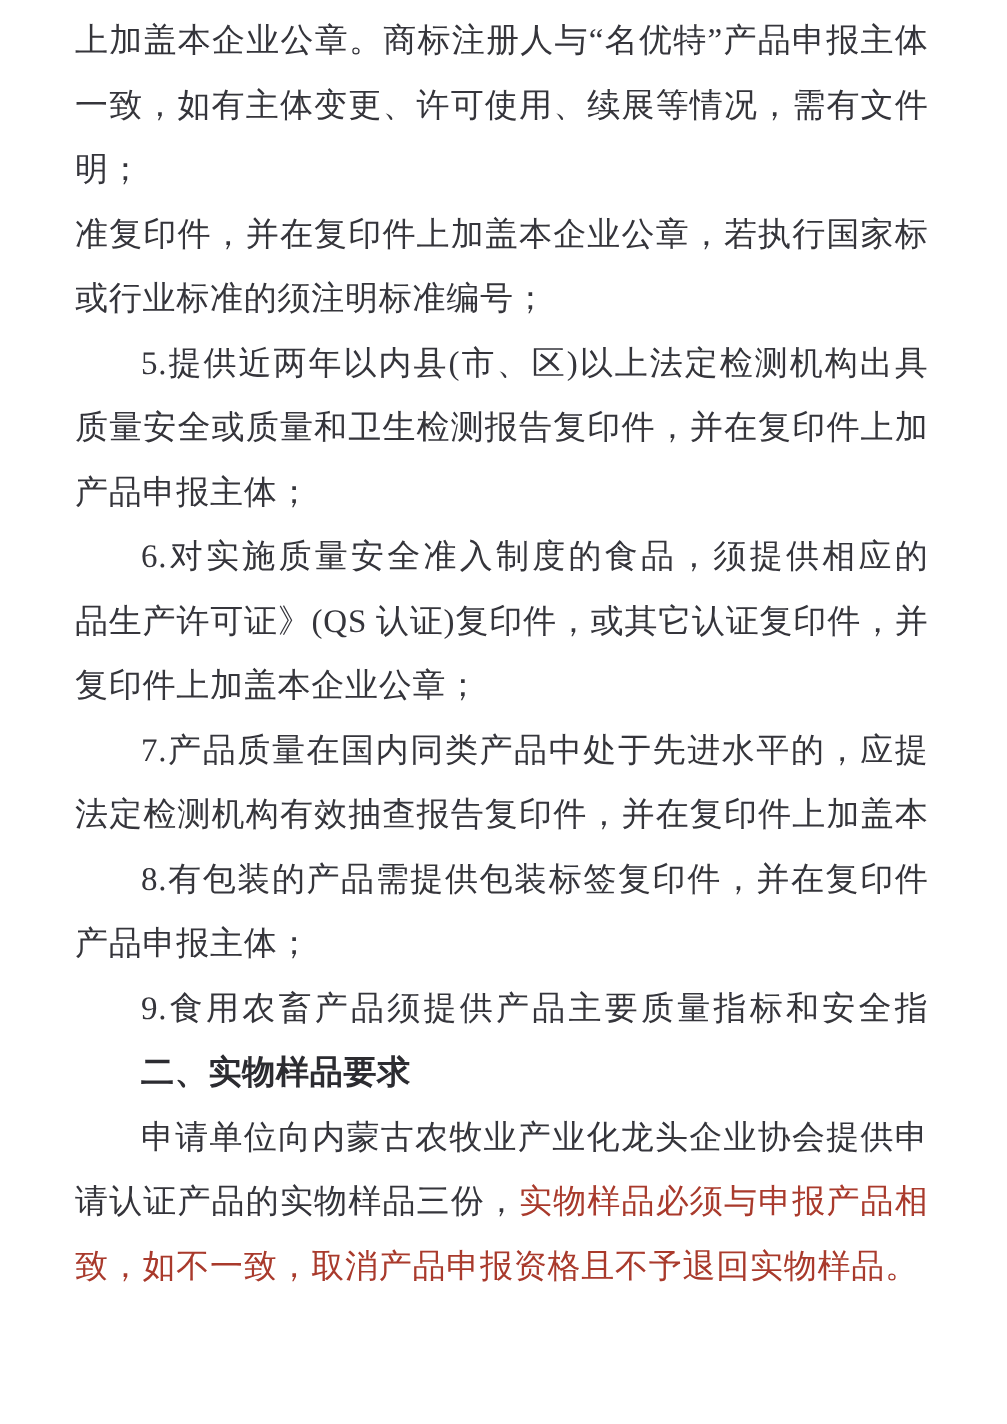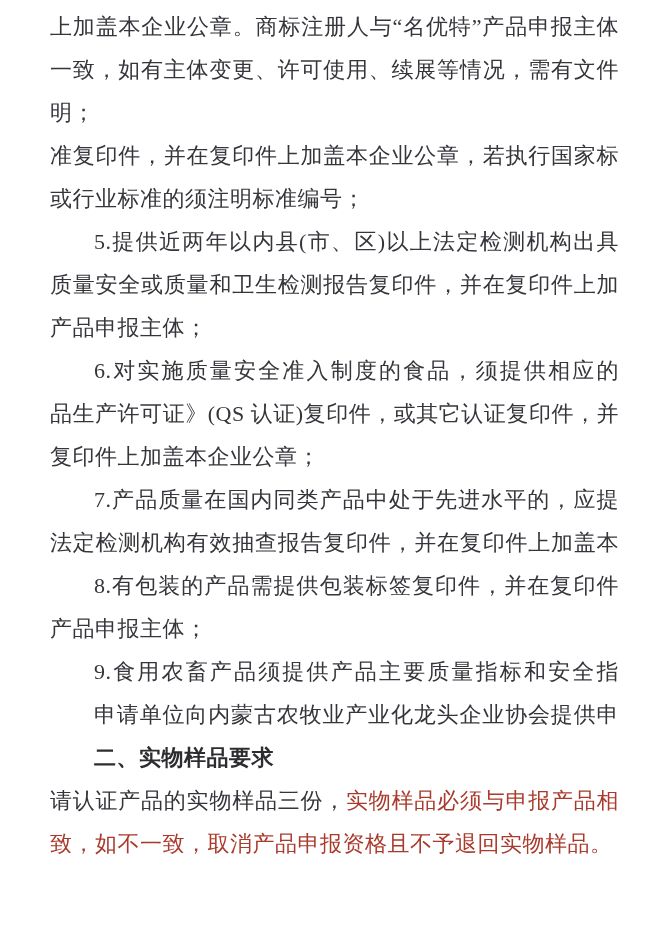--- a/index.html
+++ b/index.html
@@ -56,17 +56,17 @@
     <div class="doc-line justify"><span>质量安全或质量和卫生检测报告复印件，并在复印件上加盖</span></div>
     <div class="doc-line"><span>产品申报主体；</span></div>
     <div class="doc-line justify indent"><span>6.对实施质量安全准入制度的食品，须提供相应的《食</span></div>
     <div class="doc-line justify"><span>品生产许可证》(QS 认证)复印件，或其它认证复印件，并在</span></div>
     <div class="doc-line"><span>复印件上加盖本企业公章；</span></div>
     <div class="doc-line justify indent"><span>7.产品质量在国内同类产品中处于先进水平的，应提供</span></div>
     <div class="doc-line justify"><span>法定检测机构有效抽查报告复印件，并在复印件上加盖本企</span></div>
     <div class="doc-line justify indent"><span>8.有包装的产品需提供包装标签复印件，并在复印件上</span></div>
     <div class="doc-line"><span>产品申报主体；</span></div>
     <div class="doc-line justify indent"><span>9.食用农畜产品须提供产品主要质量指标和安全指标。</span></div>
+    <div class="doc-line indent heading"><span>二、实物样品要求</span></div>
     <div class="doc-line justify indent"><span>申请单位向内蒙古农牧业产业化龙头企业协会提供申</span></div>
-    <div class="doc-line indent heading"><span>二、实物样品要求</span></div>
     <div class="doc-line justify"><span>请认证产品的实物样品三份，</span><span class="seg-red">实物样品必须与申报产品相一</span></div>
     <div class="doc-line"><span class="seg-red">致，如不一致，取消产品申报资格且不予退回实物样品。</span></div>
   </div>
 
 </body></html>

